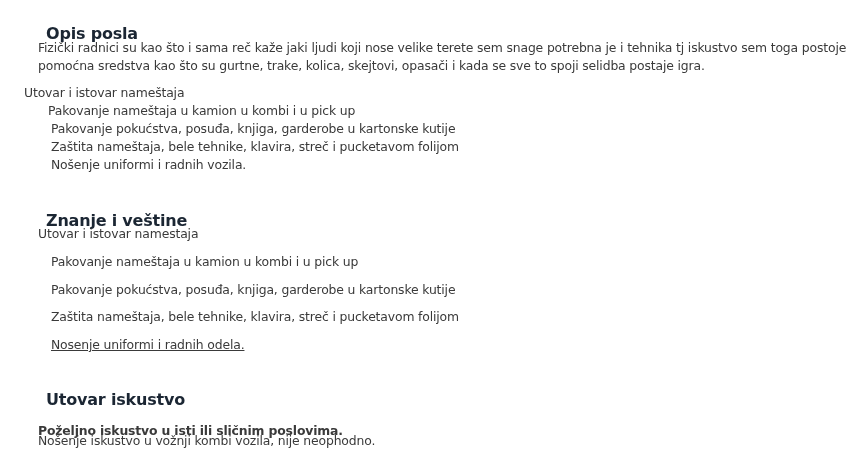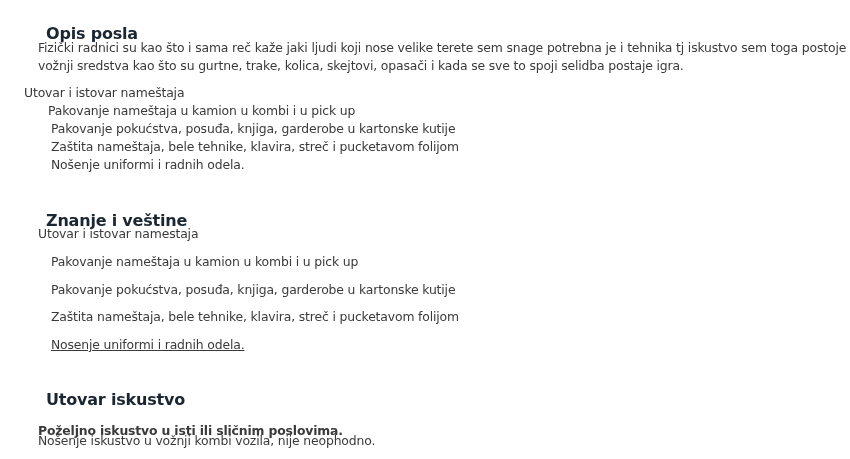--- a/index.html
+++ b/index.html
@@ -35,26 +35,26 @@
       color: #3a3a3a;
       letter-spacing: -0.15px;
     }
   </style>
 </head>
 <body>
 
 <section>
   <h2 class="section-title" style="top:12px;">Opis posla</h2>
   <p class="txt" style="left:38px; top:39px;">Fizički radnici su kao što i sama reč kaže jaki ljudi koji nose velike terete sem snage potrebna je i tehnika tj iskustvo sem toga postoje i</p>
-  <p class="txt" style="left:38px; top:57px;">vožnji sredstva kao što su gurtne, trake, kolica, skejtovi, opasači i kada se sve to spoji selidba postaje igra.</p>
+  <p class="txt" style="left:38px; top:57px;">pomoćna sredstva kao što su gurtne, trake, kolica, skejtovi, opasači i kada se sve to spoji selidba postaje igra.</p>
   <p class="txt" style="left:24px; top:84px;">Utovar i istovar nameštaja</p>
   <p class="txt" style="left:48px; top:102px;">Pakovanje nameštaja u kamion u kombi i u pick up</p>
   <p class="txt" style="left:51px; top:120px;">Pakovanje pokućstva, posuđa, knjiga, garderobe u kartonske kutije</p>
   <p class="txt" style="left:51px; top:138px;">Zaštita nameštaja, bele tehnike, klavira, streč i pucketavom folijom</p>
-  <p class="txt" style="left:51px; top:156px;">Nošenje uniformi i radnih odela.</p>
+  <p class="txt" style="left:51px; top:156px;">Nošenje uniformi i radnih vozila.</p>
 </section>
 
 <section>
   <h2 class="section-title" style="top:199px;">Znanje i veštine</h2>
   <p class="txt" style="left:38px; top:225px;text-align:right;">Utovar i istovar namestaja</p>
   <p class="txt" style="left:51px; top:253px;">Pakovanje nameštaja u kamion u kombi i u pick up</p>
   <p class="txt" style="left:51px; top:281px;">Pakovanje pokućstva, posuđa, knjiga, garderobe u kartonske kutije</p>
   <p class="txt" style="left:51px; top:308px;">Zaštita nameštaja, bele tehnike, klavira, streč i pucketavom folijom</p>
   <p class="txt" style="left:51px; top:336px;text-decoration:underline;">Nosenje uniformi i radnih odela.</p>
 </section>

